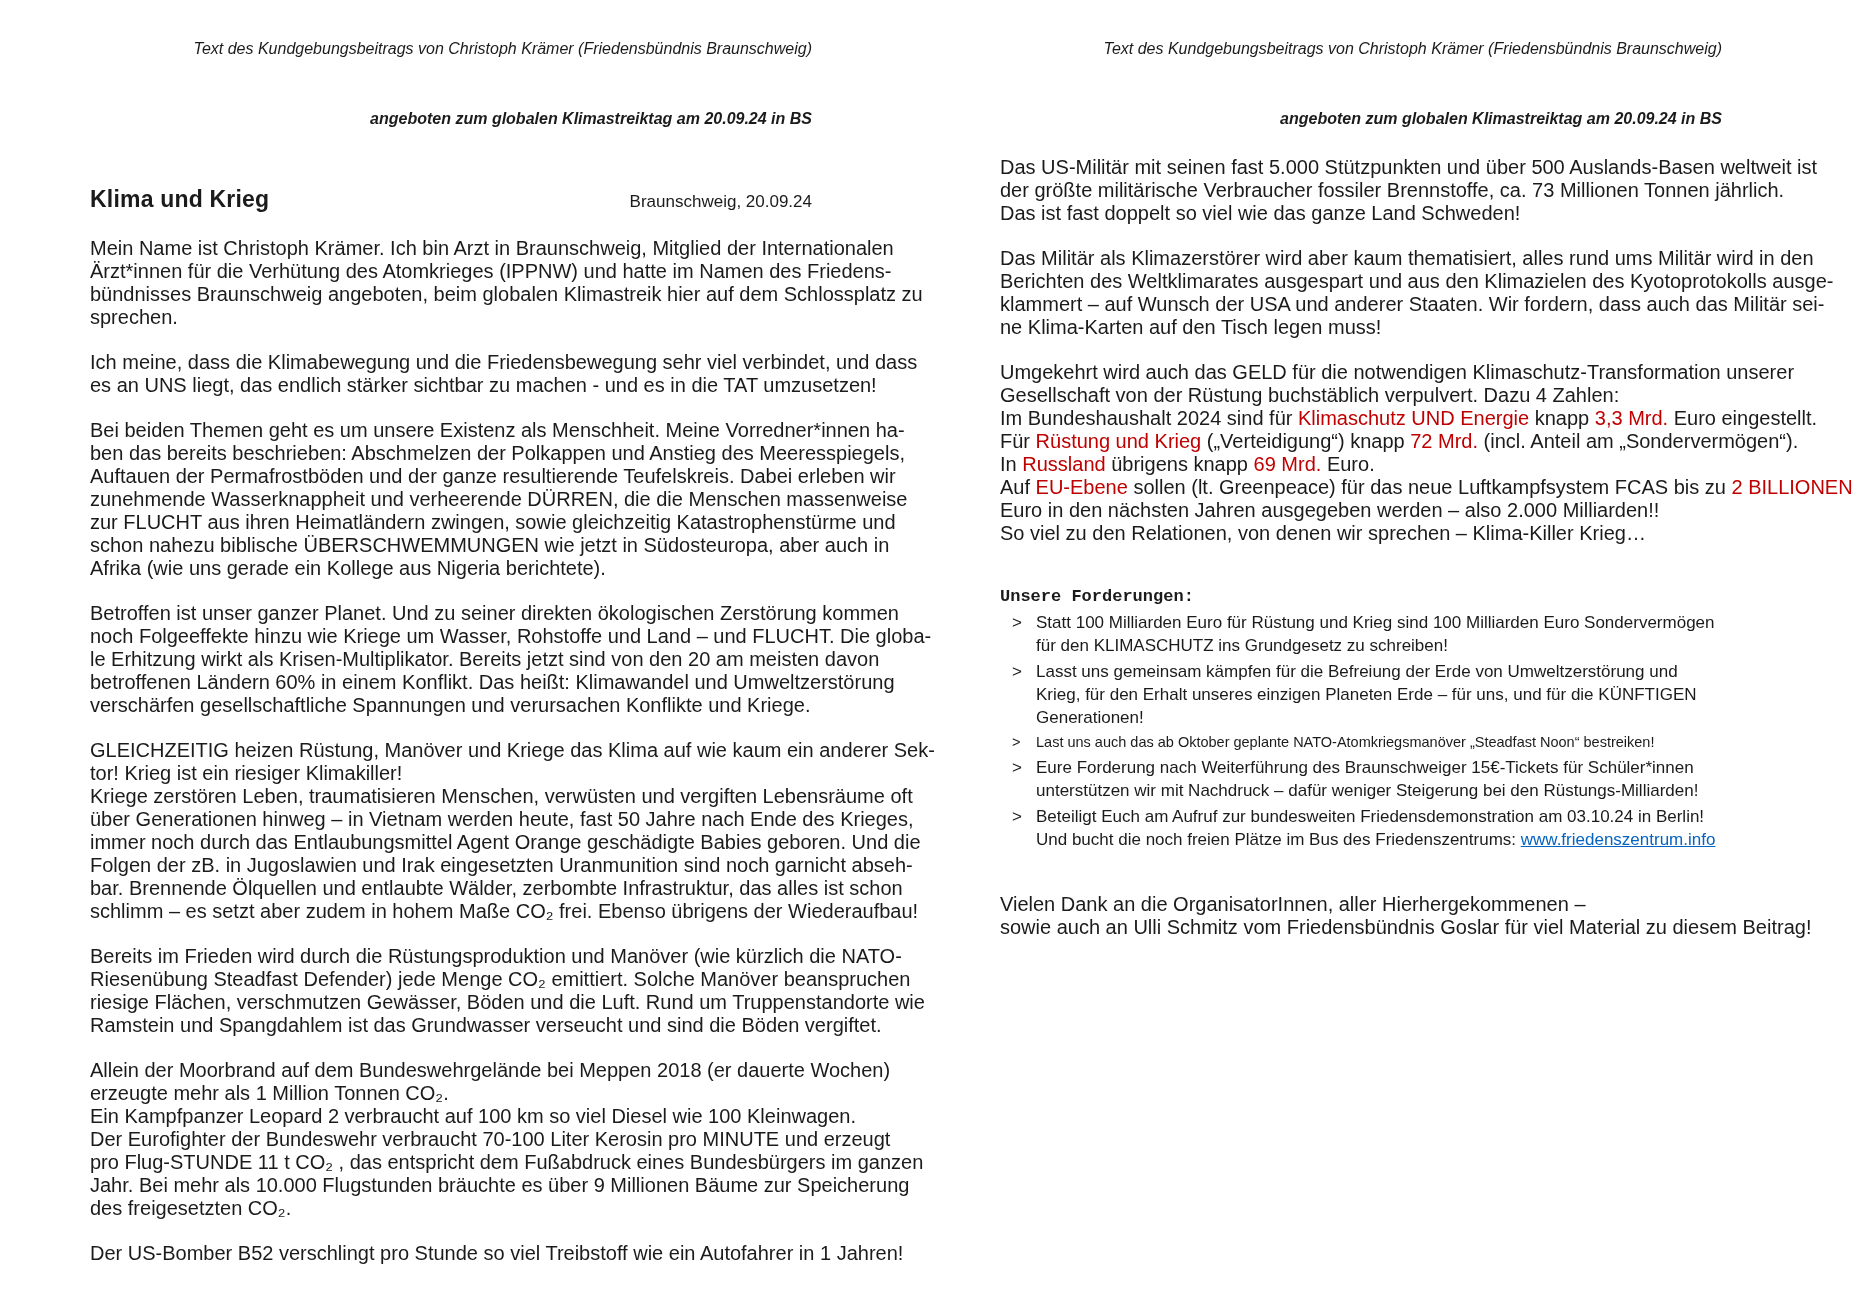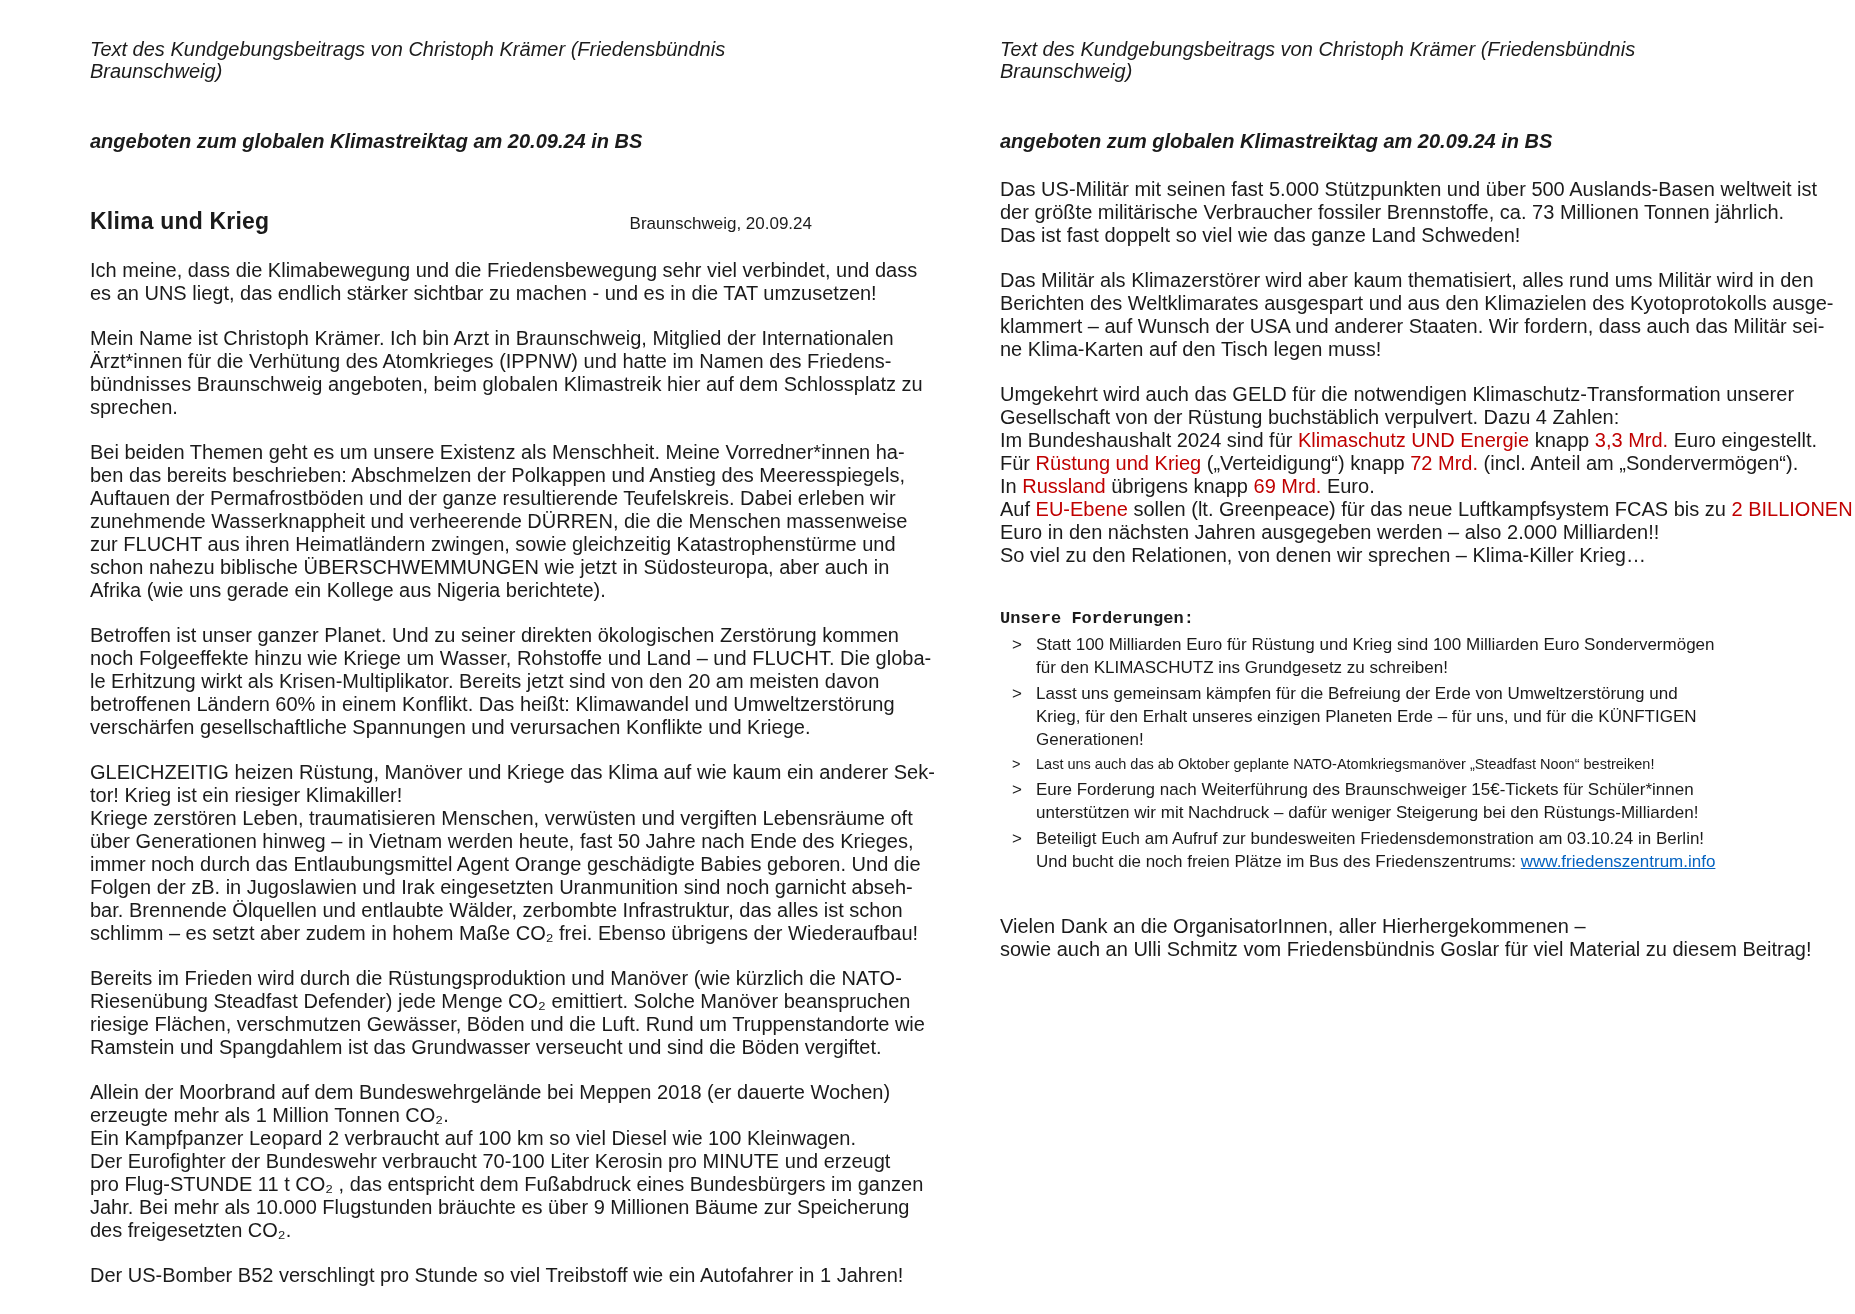--- a/index.html
+++ b/index.html
@@ -3,21 +3,21 @@
 <meta charset="utf-8">
 <style>
   html,body{margin:0;padding:0;}
   body{
     width:1855px;height:1314px;background:#ffffff;position:relative;overflow:hidden;
     font-family:"Liberation Sans",sans-serif;color:#1b1b1b;
   }
   .page{position:absolute;top:0;width:722px;}
   #page-left{left:90px;}
   #page-right{left:1000px;}
-  .doc-header{margin-top:38px;text-align:left;font-style:italic;font-size:20px;line-height:22px;}
+  .doc-header{margin-top:38px;text-align:right;font-style:italic;font-size:16px;line-height:22px;}
   .doc-header .bold-line{font-weight:bold;margin-top:48px;}
   .title-row{margin-top:22px;margin-bottom:24px;display:flex;justify-content:space-between;align-items:baseline;gap:32px;}
   .doc-title{font-weight:bold;font-size:23px;letter-spacing:0.2px;}
   .dateline{font-size:17px;margin-top:40px;}
   .para{font-size:20px;line-height:23px;margin:0 0 22px 0;white-space:nowrap;}
   .first-para-right{margin-top:26px;}
   .seg-red{color:var(--red,#C00000);}
   .seg-link{color:var(--link,#0563C1);text-decoration:underline;cursor:pointer;}
   .section-heading{font-size:17px;line-height:23px;font-weight:bold;margin:40px 0 3px 0;font-family:Liberation Mono, monospace;}
   .bullet{display:flex;font-size:17px;line-height:23px;margin-top:3px;}
@@ -31,22 +31,22 @@
 
 <div class="page" id="page-left">
   <div class="doc-header">
     <div>Text des Kundgebungsbeitrags von Christoph Krämer (Friedensbündnis Braunschweig)</div>
     <div class="bold-line">angeboten zum globalen Klimastreiktag am 20.09.24 in BS</div>
   </div>
   <div class="title-row">
     <span class="doc-title">Klima und Krieg</span>
     <span class="dateline">Braunschweig, 20.09.24</span>
   </div>
+  <div class="para">Mein Name ist Christoph Krämer. Ich bin Arzt in Braunschweig, Mitglied der Internationalen<br>Ärzt*innen für die Verhütung des Atomkrieges (IPPNW) und hatte im Namen des Friedens-<br>bündnisses Braunschweig angeboten, beim globalen Klimastreik hier auf dem Schlossplatz zu<br>sprechen.</div>
   <div class="para">Ich meine, dass die Klimabewegung und die Friedensbewegung sehr viel verbindet, und dass<br>es an UNS liegt, das endlich stärker sichtbar zu machen - und es in die TAT umzusetzen!</div>
-  <div class="para">Mein Name ist Christoph Krämer. Ich bin Arzt in Braunschweig, Mitglied der Internationalen<br>Ärzt*innen für die Verhütung des Atomkrieges (IPPNW) und hatte im Namen des Friedens-<br>bündnisses Braunschweig angeboten, beim globalen Klimastreik hier auf dem Schlossplatz zu<br>sprechen.</div>
   <div class="para">Bei beiden Themen geht es um unsere Existenz als Menschheit. Meine Vorredner*innen ha-<br>ben das bereits beschrieben: Abschmelzen der Polkappen und Anstieg des Meeresspiegels,<br>Auftauen der Permafrostböden und der ganze resultierende Teufelskreis. Dabei erleben wir<br>zunehmende Wasserknappheit und verheerende DÜRREN, die die Menschen massenweise<br>zur FLUCHT aus ihren Heimatländern zwingen, sowie gleichzeitig Katastrophenstürme und<br>schon nahezu biblische ÜBERSCHWEMMUNGEN wie jetzt in Südosteuropa, aber auch in<br>Afrika (wie uns gerade ein Kollege aus Nigeria berichtete).</div>
   <div class="para">Betroffen ist unser ganzer Planet. Und zu seiner direkten ökologischen Zerstörung kommen<br>noch Folgeeffekte hinzu wie Kriege um Wasser, Rohstoffe und Land – und FLUCHT. Die globa-<br>le Erhitzung wirkt als Krisen-Multiplikator. Bereits jetzt sind von den 20 am meisten davon<br>betroffenen Ländern 60% in einem Konflikt. Das heißt: Klimawandel und Umweltzerstörung<br>verschärfen gesellschaftliche Spannungen und verursachen Konflikte und Kriege.</div>
   <div class="para">GLEICHZEITIG heizen Rüstung, Manöver und Kriege das Klima auf wie kaum ein anderer Sek-<br>tor! Krieg ist ein riesiger Klimakiller!<br>Kriege zerstören Leben, traumatisieren Menschen, verwüsten und vergiften Lebensräume oft<br>über Generationen hinweg – in Vietnam werden heute, fast 50 Jahre nach Ende des Krieges,<br>immer noch durch das Entlaubungsmittel Agent Orange geschädigte Babies geboren. Und die<br>Folgen der zB. in Jugoslawien und Irak eingesetzten Uranmunition sind noch garnicht abseh-<br>bar. Brennende Ölquellen und entlaubte Wälder, zerbombte Infrastruktur, das alles ist schon<br>schlimm – es setzt aber zudem in hohem Maße CO₂ frei. Ebenso übrigens der Wiederaufbau!</div>
   <div class="para">Bereits im Frieden wird durch die Rüstungsproduktion und Manöver (wie kürzlich die NATO-<br>Riesenübung Steadfast Defender) jede Menge CO₂ emittiert. Solche Manöver beanspruchen<br>riesige Flächen, verschmutzen Gewässer, Böden und die Luft. Rund um Truppenstandorte wie<br>Ramstein und Spangdahlem ist das Grundwasser verseucht und sind die Böden vergiftet.</div>
   <div class="para">Allein der Moorbrand auf dem Bundeswehrgelände bei Meppen 2018 (er dauerte Wochen)<br>erzeugte mehr als 1 Million Tonnen CO₂.<br>Ein Kampfpanzer Leopard 2 verbraucht auf 100 km so viel Diesel wie 100 Kleinwagen.<br>Der Eurofighter der Bundeswehr verbraucht 70-100 Liter Kerosin pro MINUTE und erzeugt<br>pro Flug-STUNDE 11 t CO₂ , das entspricht dem Fußabdruck eines Bundesbürgers im ganzen<br>Jahr. Bei mehr als 10.000 Flugstunden bräuchte es über 9 Millionen Bäume zur Speicherung<br>des freigesetzten CO₂.</div>
   <div class="para">Der US-Bomber B52 verschlingt pro Stunde so viel Treibstoff wie ein Autofahrer in 1 Jahren!</div>
 </div>
 
 <div class="page" id="page-right">
   <div class="doc-header">

